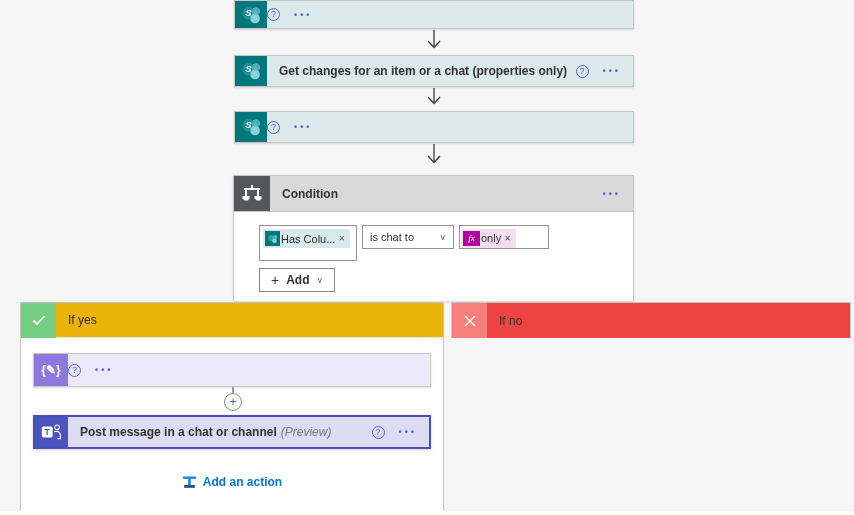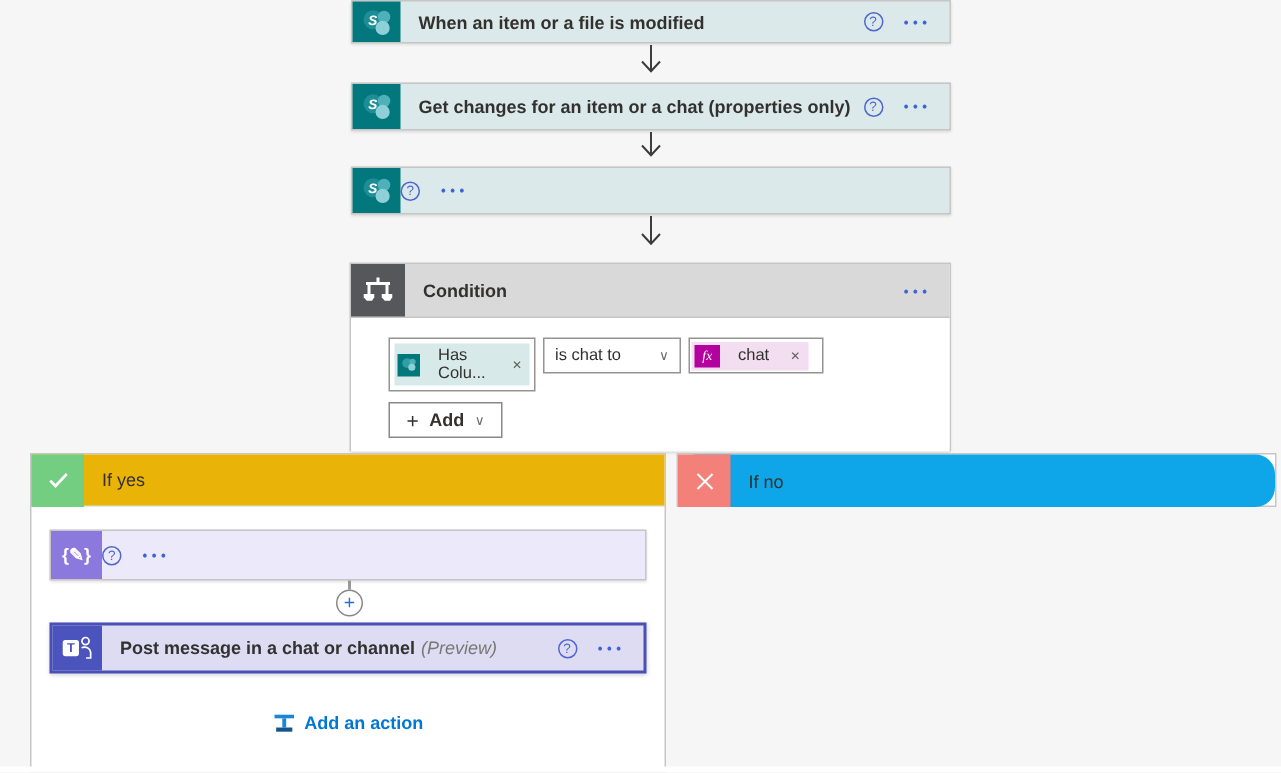--- a/index.html
+++ b/index.html
@@ -24,21 +24,21 @@
 
   
   .cond-card { position:absolute; left:233px; top:175px; width:401px; height:126px;
                background:#fff; border:1px solid #c8c6c4; box-shadow:0 1px 2px rgba(0,0,0,.13); }
   .cond-head { height:36px; background:#d9d9d9; border-bottom:1px solid #c8c6c4;
                display:flex; align-items:stretch; cursor:pointer; }
   .cond-head .op-icon { width:36px; background:#55575a; }
   .cond-body { position:relative; height:89px; background:#fff; }
 
   .operand-box { position:absolute; background:#fff; border:1px solid #949392; padding:3px; }
-  .chip { display:inline-flex; align-items:center; gap:12px; font-size:11px; color:#323130;
+  .chip { display:inline-flex; align-items:center; gap:1px; font-size:11px; color:#323130;
           padding:2px 5px 2px 2px; cursor:pointer; }
   .chip-sp { background:#d8e9ea; }
   .chip-fx { background:#f3ddf0; }
   .chip-x { font-size:8px; color:#5f5d5b; margin-left:2px; cursor:pointer; }
   .chip-ic-sp { width:15px; height:15px; background:#03787c; display:inline-flex;
                 align-items:center; justify-content:center; flex:none; }
   .chip-ic-fx { width:17px; height:15px; background:#b4009e; color:#fff; font-size:9px;
                 font-style:italic; font-family:"Liberation Serif", serif; display:inline-flex;
                 align-items:center; justify-content:center; flex:none; }
   .dropdown { position:absolute; border:1px solid #949392; background:#fff; display:flex;
@@ -52,21 +52,21 @@
   .add-btn .lbl { font-weight:600; }
 
   
   .branch { position:absolute; border:1px solid #c8c6c4; background:#fff; }
   .branch-head { height:35px; display:flex; align-items:center; cursor:pointer; }
   .branch-head .b-icon { width:35px; height:35px; flex:none; display:flex; align-items:center;
                          justify-content:center; }
   .branch-head .b-label { font-size:12px; color:#323130; padding-left:12px; }
   .yes-head { background:#eab308; border-bottom:1px solid #ddeadd; }
   .yes-head .b-icon { background:#74ce82; }
-  .no-head { background:#0ea5e9;border-radius:13px; }
+  .no-head { background:#ef4444; }
   .no-head .b-icon { background:#f4807a; color:#fff; }
 
   .compose-card { background:#ece9fa; }
   .compose-card .op-icon { width:34px; background:#8b79de; color:#fff; font-size:12px; font-weight:bold; }
   .teams-card { background:#dedcf3; border:2px solid #4a50b5; }
   .teams-card .op-icon { width:33px; background:#4b53bc; }
 
   .v-line { position:absolute; width:2px; background:#9a9897; }
   .plus-node { position:absolute; width:18px; height:18px; border:1px solid #8a8886; border-radius:50%;
                background:#fff; color:#2b6fd4; font-size:13px; line-height:16px; text-align:center;
@@ -84,23 +84,20 @@
 
   <div class="op-card sp-card" style="left:234px; top:0; width:400px; height:29px;">
     <div class="op-icon">
       <svg width="22" height="20" viewBox="0 0 24 22">
         <circle cx="9.5" cy="9" r="7" fill="#1d8e98"></circle>
         <circle cx="17.5" cy="7" r="4.6" fill="#4fb0ba"></circle>
         <circle cx="16.5" cy="15" r="5.2" fill="#8fd0d6"></circle>
         <text x="9.2" y="12.6" font-size="10" font-style="italic" font-weight="bold" fill="#ffffff" text-anchor="middle">S</text>
       </svg>
     </div>
-    <div class="op-main">
-        <span class="op-label">When an item or a file is modified</span>
-      </div>
     <div class="op-actions">
       <span class="help-ic">?</span>
       <span class="more-ic">•••</span>
     </div>
   </div>
 
   <div class="arrow" style="left:426px; top:30px;">
     <svg width="16" height="24">
         <line x1="8" y1="0" x2="8" y2="17" stroke="#3b3a39" stroke-width="1.3"></line>
       <path d="M2 11 L8 17.5 L14 11" fill="none" stroke="#3b3a39" stroke-width="1.3"></path>
@@ -190,21 +187,21 @@
       </div>
 
       <div class="dropdown" style="left:128px; top:13px; width:92px; height:24px;">
         <span>is chat to</span>
         <span class="chev">∨</span>
       </div>
 
       <div class="operand-box" style="left:225px; top:13px; width:90px; height:24px; padding:1px;">
         <span class="chip chip-fx">
           <span class="chip-ic-fx">f<i>x</i></span>
-          <span>chat</span>
+          <span>only</span>
           <span class="chip-x">✕</span>
         </span>
       </div>
 
       <div class="add-btn" style="left:25px; top:56px;">
         <span class="plus">+</span>
         <span class="lbl">Add</span>
         <span class="chev">∨</span>
       </div>
     </div>

